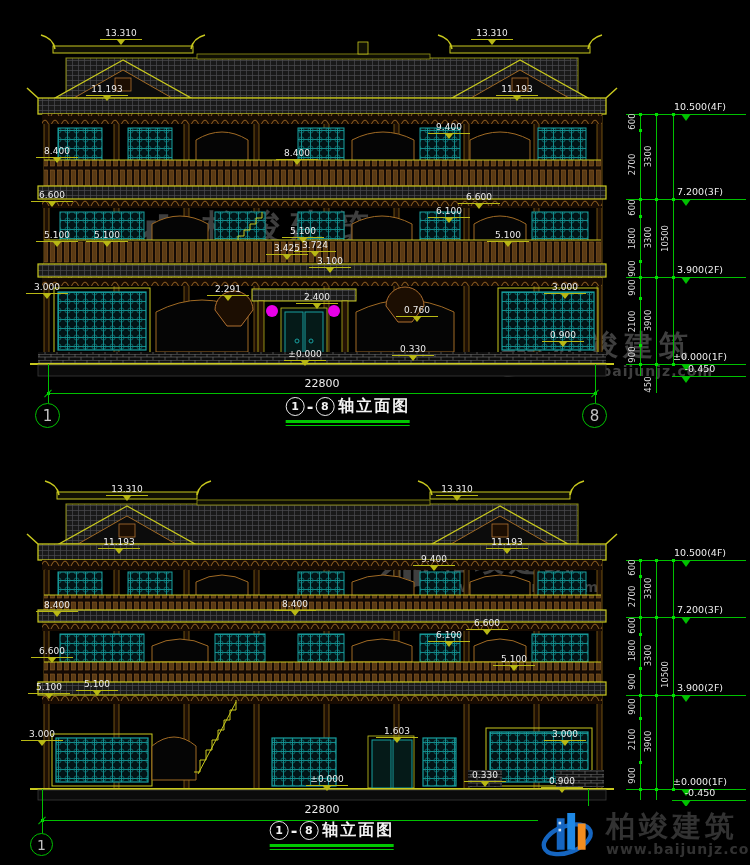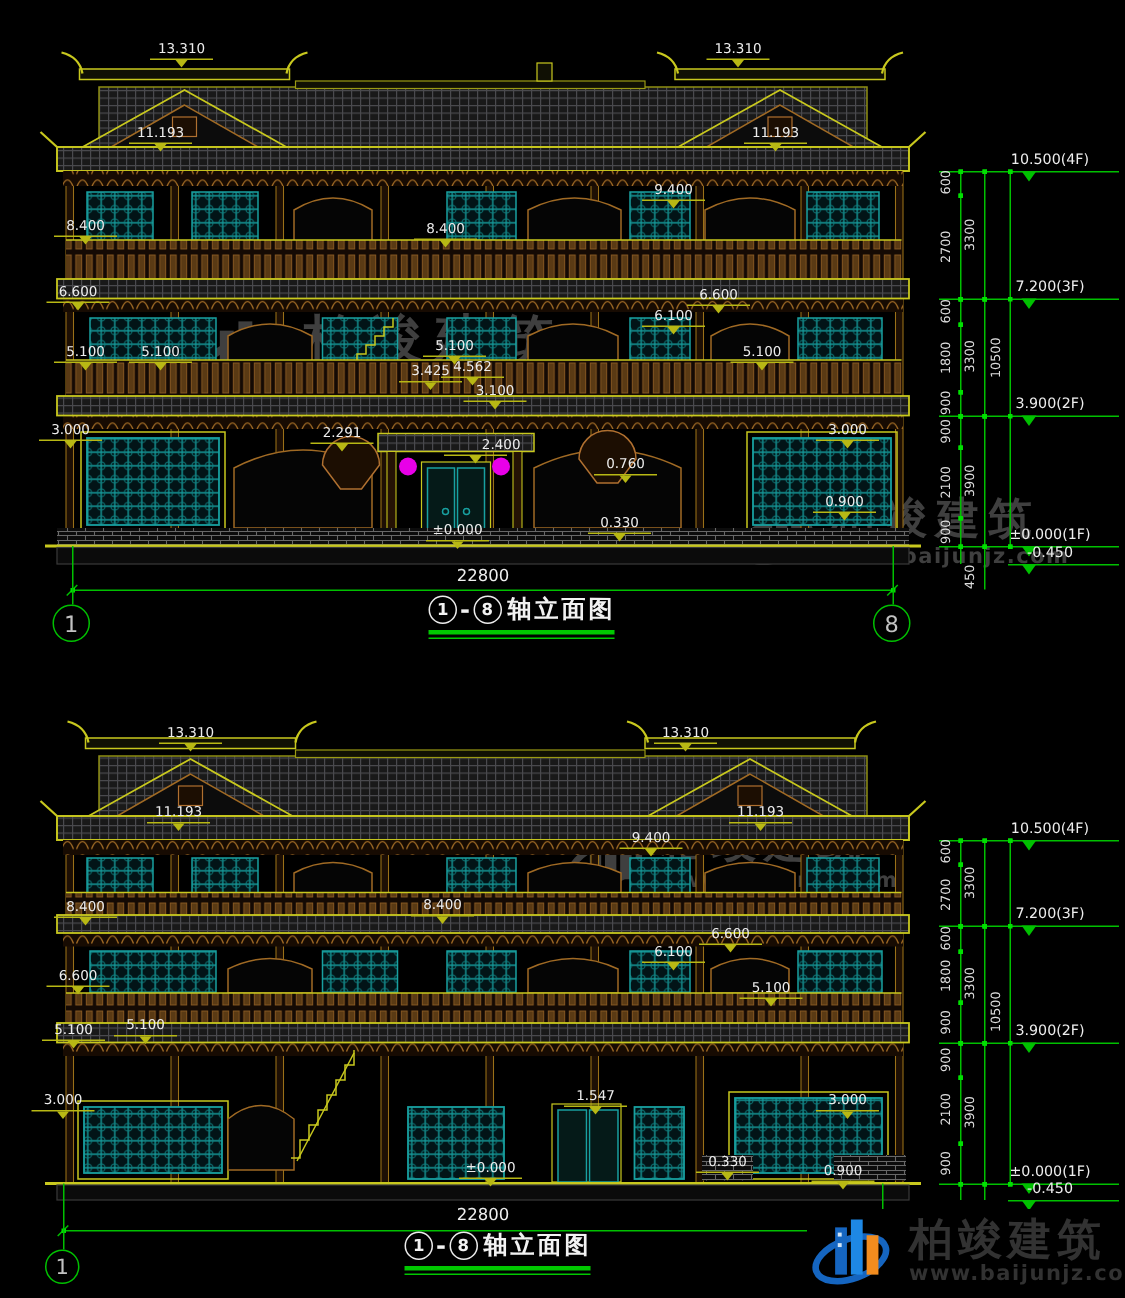--- a/index.html
+++ b/index.html
@@ -352,35 +352,35 @@
         <span class="t">5.100</span>
         <span class="u"></span>
         <span class="tri"></span>
       </div>
       <div class="dlabel" style="left: 257px; top: 243px;">
         <span class="t">3.425</span>
         <span class="u"></span>
         <span class="tri"></span>
       </div>
       <div class="dlabel" style="left: 285px; top: 240px;">
-        <span class="t">4.562</span>
+        <span class="t">3.724</span>
         <span class="u"></span>
         <span class="tri"></span>
       </div>
       <div class="dlabel" style="left: 300px; top: 256px;">
         <span class="t">3.100</span>
         <span class="u"></span>
         <span class="tri"></span>
       </div>
       <div class="dlabel" style="left: 198px; top: 284px;">
         <span class="t">2.291</span>
         <span class="u"></span>
         <span class="tri"></span>
       </div>
-      <div class="dlabel" style="left: 287px; top: 292px; text-align: right;">
+      <div class="dlabel" style="left: 287px; top: 292px;">
         <span class="t">2.400</span>
         <span class="u"></span>
         <span class="tri"></span>
       </div>
       <div class="dlabel" style="left: 17px; top: 282px;">
         <span class="t">3.000</span>
         <span class="u"></span>
         <span class="tri"></span>
       </div>
       <div class="dlabel" style="left: 535px; top: 282px;">
@@ -554,21 +554,21 @@
         <span class="t">3.000</span>
         <span class="u"></span>
         <span class="tri"></span>
       </div>
       <div class="dlabel" style="left: 535px; top: 729px;">
         <span class="t">3.000</span>
         <span class="u"></span>
         <span class="tri"></span>
       </div>
       <div class="dlabel" style="left: 367px; top: 726px;">
-        <span class="t">1.547</span>
+        <span class="t">1.603</span>
         <span class="u"></span>
         <span class="tri"></span>
       </div>
       <div class="dlabel" style="left: 455px; top: 770px;">
         <span class="t">0.330</span>
         <span class="u"></span>
         <span class="tri"></span>
       </div>
       <div class="dlabel" style="left: 532px; top: 776px;">
         <span class="t">0.900</span>

